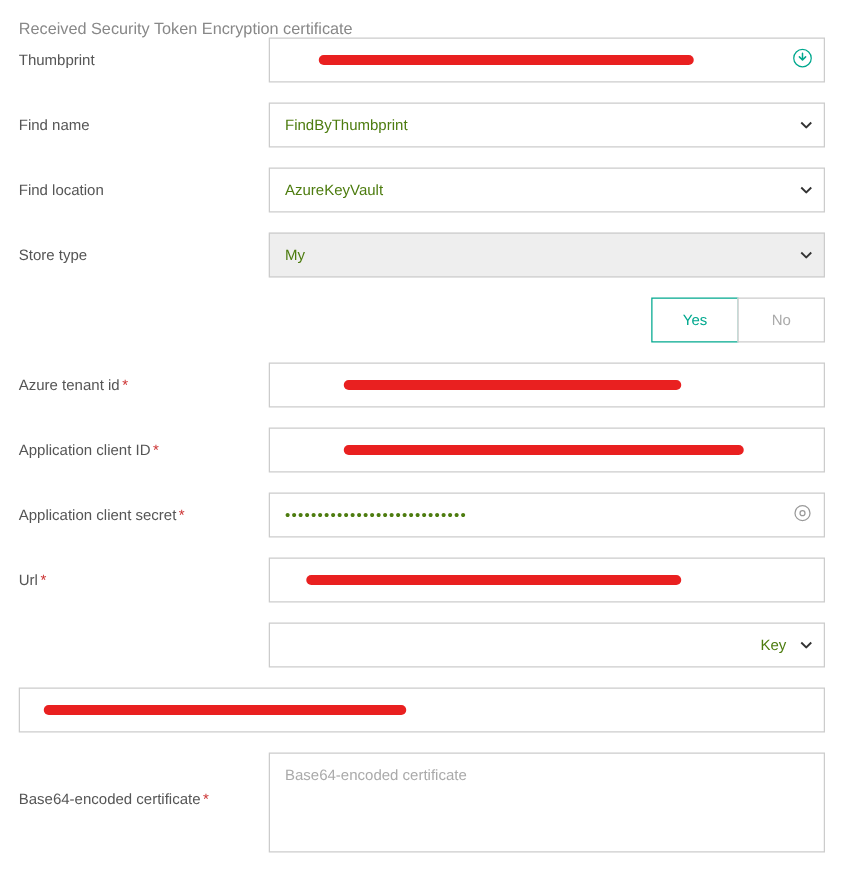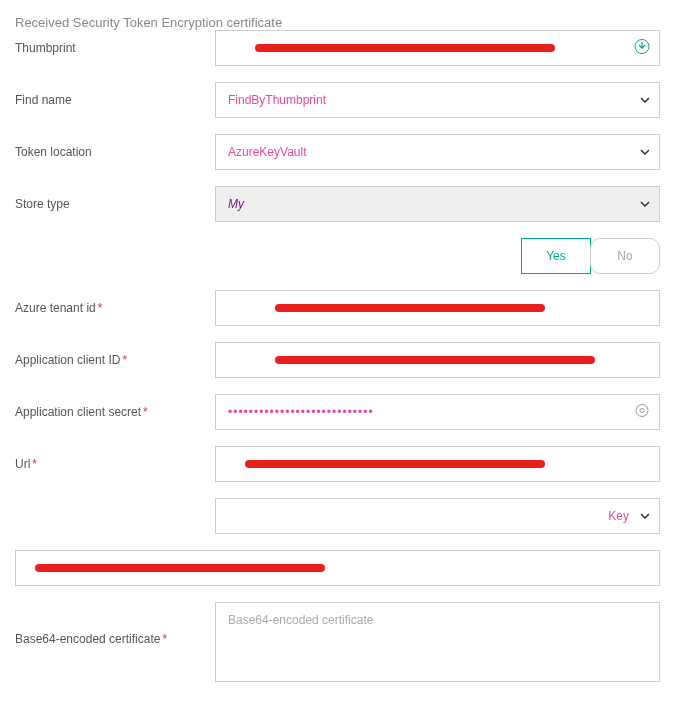--- a/index.html
+++ b/index.html
@@ -33,37 +33,36 @@
     .control-cell {
       flex: 1;
       position: relative;
     }
     .text-input, .select-input, .textarea-input {
       width: 100%;
       height: 36px;
       border: 1px solid #ccc;
       padding: 0 12px;
       font-size: 12px;
-      color: #ec4899;
+      color: #4d7c0f;
       background: #fff;
       outline: none;
       font-family: inherit;
     }
     .text-input.with-icon { padding-right: 40px; }
     .select-input {
       appearance: none;
       -webkit-appearance: none;
       background: #fff;
       padding-right: 30px;
       cursor: pointer;
     }
     .select-input.disabled {
       background: #eee;
-      color: #701a75;
-      font-style: italic;
+      color: #4d7c0f;
     }
     .chevron {
       position: absolute;
       right: 10px;
       top: 50%;
       transform: translateY(-50%);
       pointer-events: none;
     }
     .chevron svg { display: block; }
     .textarea-input {
@@ -104,21 +103,21 @@
       color: #aaa;
       cursor: pointer;
       display: flex;
       align-items: center;
       justify-content: center;
     }
     .toggle-btn.active {
       border-color: #00a88e;
       color: #00a88e;
     }
-    .toggle-btn + .toggle-btn { margin-left: -1px; border-radius: 10px; }
+    .toggle-btn + .toggle-btn { margin-left: -1px; }
   </style>
 </head>
 <body>
 
 <div class="section-title">Received Security Token Encryption certificate</div>
 
 <div class="form-row">
   <div class="label-cell">Thumbprint</div>
   <div class="control-cell">
     <input type="text" class="text-input with-icon" value="" style="">
@@ -138,21 +137,21 @@
     <div class="select-input" style="line-height:34px;">FindByThumbprint</div>
     <span class="chevron">
       <svg width="10" height="6" viewBox="0 0 10 6">
           <path d="M1 1 L5 5 L9 1" fill="none" stroke="#333" stroke-width="1.5"></path>
         </svg>
     </span>
   </div>
 </div>
 
 <div class="form-row">
-  <div class="label-cell">Token location</div>
+  <div class="label-cell">Find location</div>
   <div class="control-cell">
     <div class="select-input" style="line-height:34px;">AzureKeyVault</div>
     <span class="chevron">
       <svg width="10" height="6" viewBox="0 0 10 6">
           <path d="M1 1 L5 5 L9 1" fill="none" stroke="#333" stroke-width="1.5"></path>
         </svg>
     </span>
   </div>
 </div>
 

